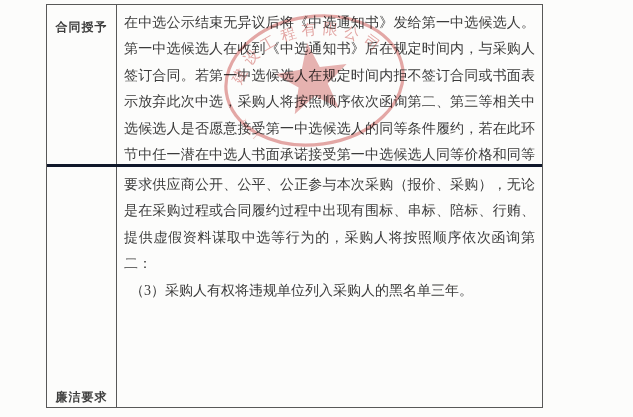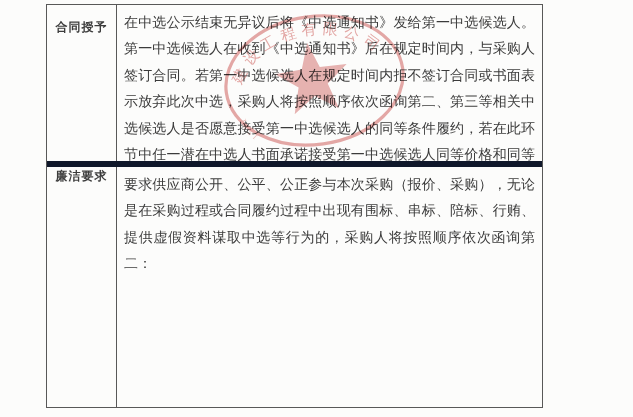--- a/index.html
+++ b/index.html
@@ -9,28 +9,28 @@
     font-family:"Liberation Serif","DejaVu Serif",serif;
     color:#3b3b3b;
   }
   .doc-table{
     position:absolute;left:46px;top:4px;width:497px;
     border:1.5px solid #585858;
     box-sizing:border-box;
     background:transparent;
   }
   .row{display:flex;box-sizing:border-box;}
-  .row-1{height:162px;border-bottom:6px solid #0f172a;}
+  .row-1{height:162px;border-bottom:3px solid #0f172a;}
   .row-2{height:240px;}
   .label-cell{
     flex:0 0 70px;width:70px;border-right:1px solid #585858;
     display:flex;justify-content:center;box-sizing:border-box;
   }
   .label-top{align-items:flex-start;padding-top:14px;}
-  .label-center{align-items:flex-start;}
+  .label-center{align-items:flex-end;}
   .cell-label{font-weight:bold;font-size:12px;letter-spacing:1px;white-space:nowrap;}
   .content-cell{
     flex:1;padding:5px 7px 0 7px;box-sizing:border-box;overflow:hidden;
   }
   .content-cell p{
     margin:0;font-size:14px;line-height:26.4px;
     text-align:justify;text-justify:inter-ideograph;
     letter-spacing:0;
   }
   .content-cell p.indent{text-indent:6px;}
@@ -56,20 +56,21 @@
       <td class="content-cell" style="display:block;">
         <p>在中选公示结束无异议后将《中选通知书》发给第一中选候选人。第一中选候选人在收到《中选通知书》后在规定时间内，与采购人签订合同。若第一中选候选人在规定时间内拒不签订合同或书面表示放弃此次中选，采购人将按照顺序依次函询第二、第三等相关中选候选人是否愿意接受第一中选候选人的同等条件履约，若在此环节中任一潜在中选人书面承诺接受第一中选候选人同等价格和同等条件履约，则确定为中选人，并通过城投公司官网发布公示。</p>
       </td>
     </tr>
     <tr class="row row-2" style="display:flex;">
       <td class="label-cell label-center" style="display:flex;">
         <span class="cell-label">廉洁要求</span>
       </td>
       <td class="content-cell" style="display:block;">
         <p>要求供应商公开、公平、公正参与本次采购（报价、采购），无论是在采购过程或合同履约过程中出现有围标、串标、陪标、行贿、提供虚假资料谋取中选等行为的，采购人将按照顺序依次函询第二：</p>
+        <p class="indent">（3）采购人有权将违规单位列入采购人的黑名单三年。</p>
       </td>
     </tr>
   </tbody>
 </table>
 
 <svg class="seal" viewBox="0 0 200 160" xmlns="http://www.w3.org/2000/svg">
   <g stroke="none" fill="none">
     <ellipse cx="97" cy="76" rx="89" ry="64" stroke="#cf5b58" stroke-width="3.2" fill="none" opacity="0.85"></ellipse>
     <polygon points="95,38 104.1,63.5 131.1,64.3 109.7,80.8 117.3,106.7 95,91.5 72.7,106.7 80.3,80.8 58.9,64.3 85.9,63.5" fill="#d26764" opacity="0.8"></polygon>
     <defs>

